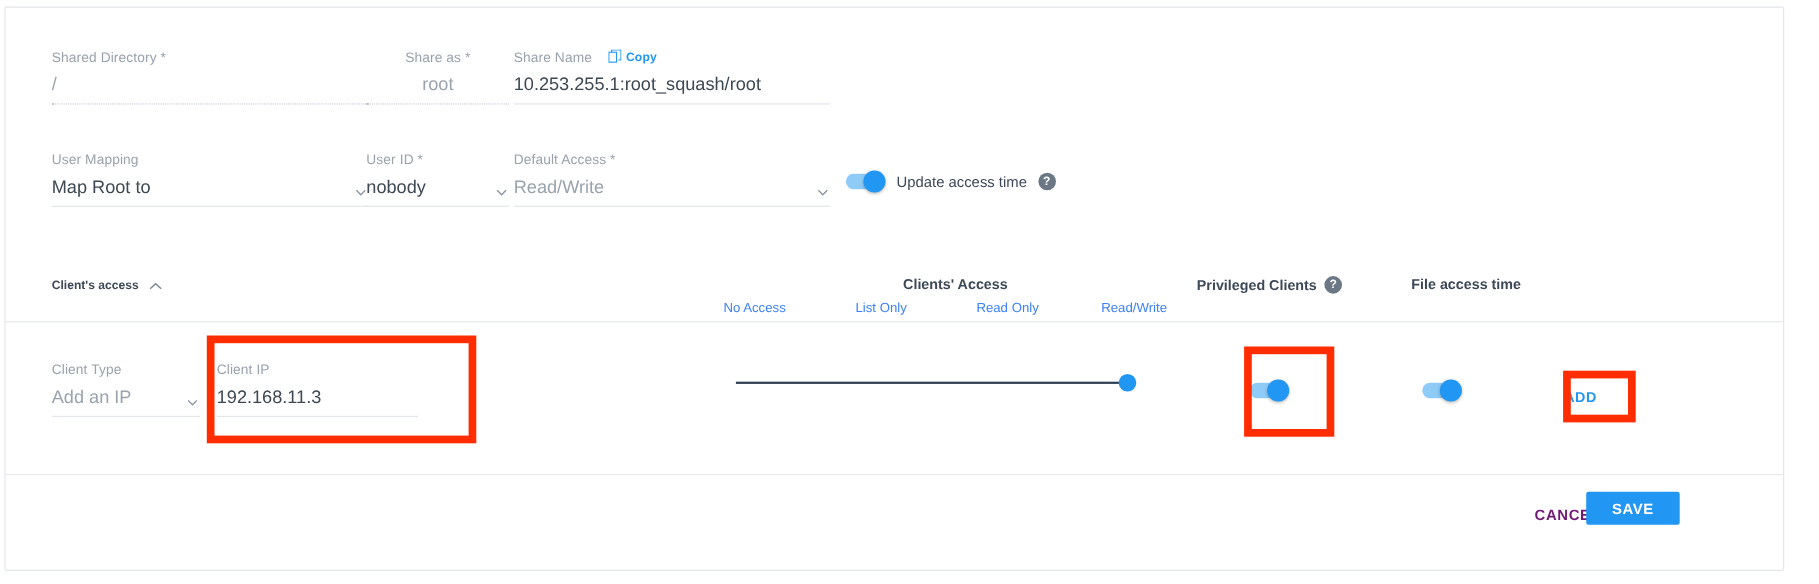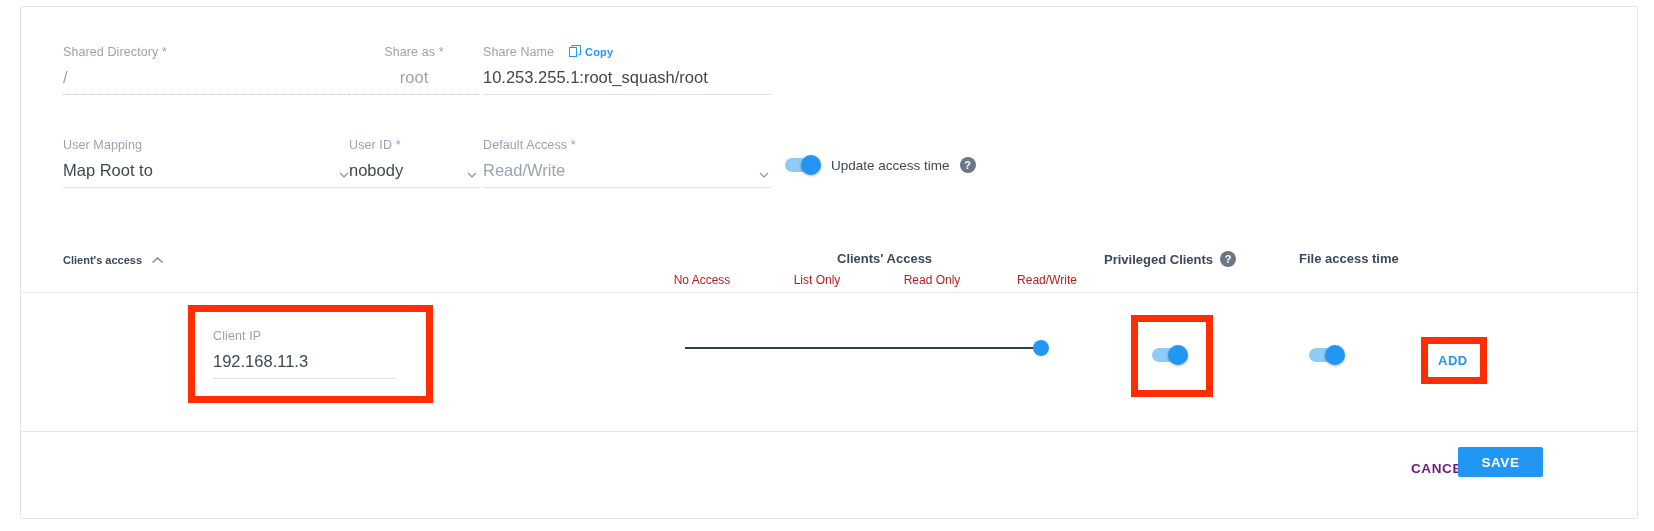--- a/index.html
+++ b/index.html
@@ -14,21 +14,21 @@
   #app {
     position: relative;
     width: 1654px;
     height: 531px;
     background: #ffffff;
     overflow: hidden;
     box-sizing: border-box;
   }
   .panel {
     position: absolute;
-    left: 20px;
+    left: 4px;
     top: 6px;
     width: 1618px;
     height: 513px;
     background: #ffffff;
     border: 1px solid #e2e5e9;
     box-sizing: border-box;
     border-radius: 2px;
   }
 
   
@@ -149,21 +149,21 @@
     color: #3c4858;
     white-space: nowrap;
     display: flex;
     align-items: center;
     gap: 7px;
     margin-left: 10px;
   }
   .tick-label {
     position: absolute;
     font-size: 12px;
-    color: #b91c1c;
+    color: #3b82f6;
     white-space: nowrap;
     text-align: center;
   }
 
   .divider {
     position: absolute;
     left: 0;
     width: 1616px;
     height: 1px;
     background: #e5e8eb;
@@ -328,20 +328,29 @@
       <span>File access time</span>
     </div>
 
     <div class="tick-label" style="left:623px; top:266px; width:116px;">No Access</div>
     <div class="tick-label" style="left:738px; top:266px; width:116px;">List Only</div>
     <div class="tick-label" style="left:853px; top:266px; width:116px;">Read Only</div>
     <div class="tick-label" style="left:968px; top:266px; width:116px;">Read/Write</div>
 
     <div class="divider" style="top:285px;"></div>
 
+    <div class="field" style="left:42px; top:322px; width:135px;">
+      <div class="field-label">Client Type</div>
+      <div class="field-value placeholderish underline-solid" style="padding-bottom:6px; padding-right:18px;">Add an IP</div>
+      <span class="caret">
+        <svg width="10" height="10" viewBox="0 0 10 10">
+          <path d="M1 3 L5 7 L9 3" fill="none" stroke="#8b949e" stroke-width="1.2"></path>
+        </svg>
+      </span>
+    </div>
 
     <div class="field" style="left:192px; top:322px; width:183px;">
       <div class="field-label">Client IP</div>
       <div class="field-value underline-solid" style="padding-bottom:6px;">192.168.11.3</div>
     </div>
 
     <div class="slider" style="left:664px; top:333px; width:364px; height:16px;">
       <span class="s-track"></span>
       <span class="s-thumb"></span>
     </div>

